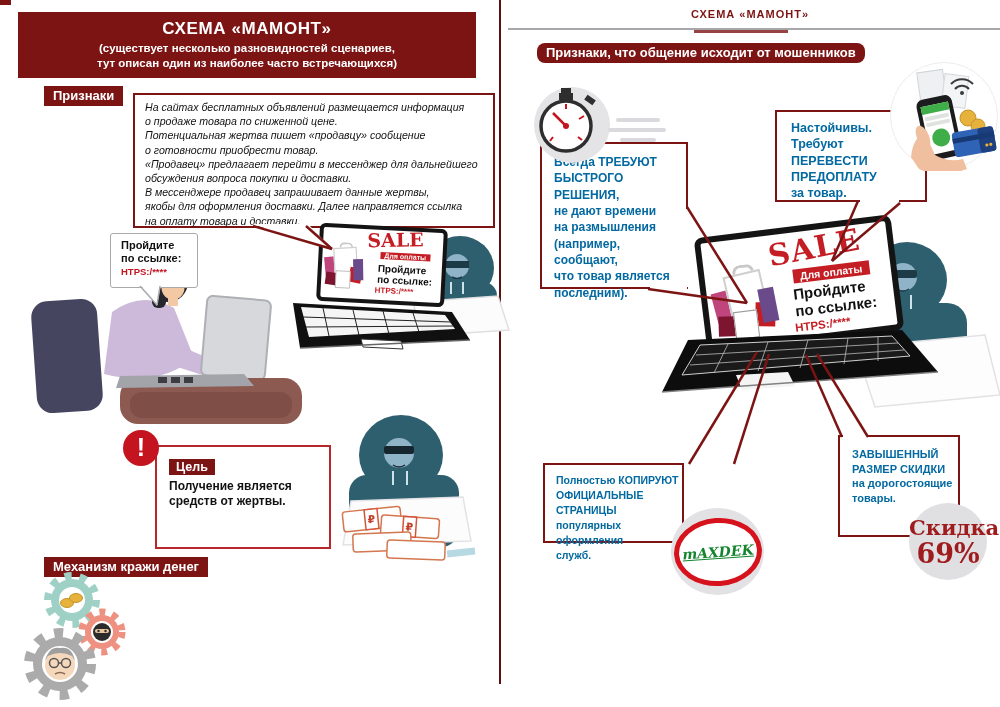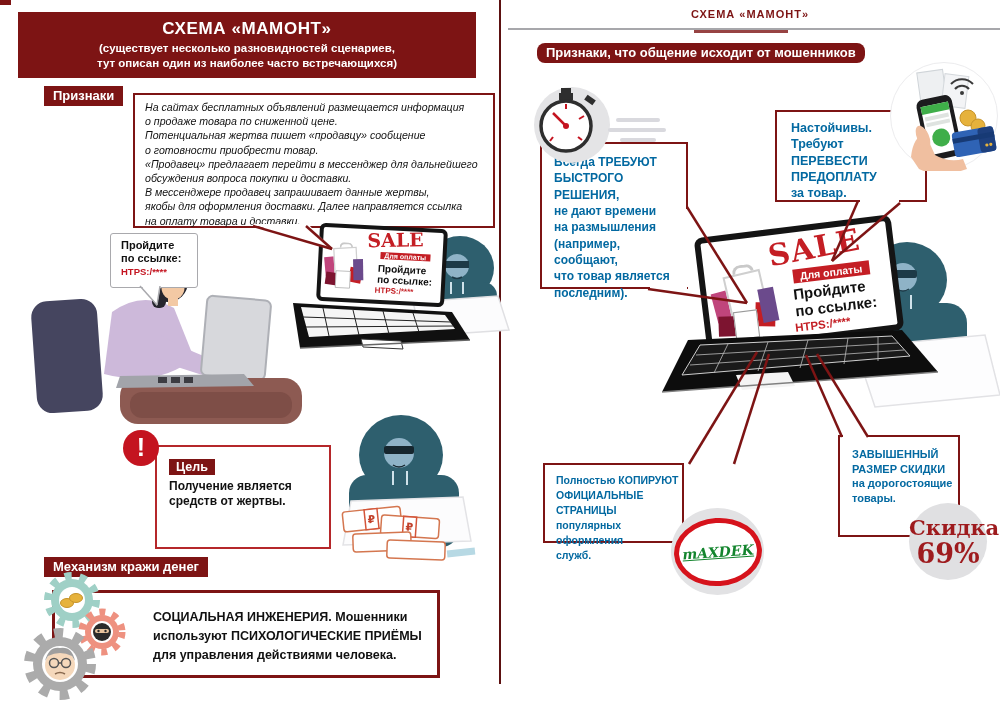--- a/index.html
+++ b/index.html
@@ -196,25 +196,20 @@
         <rect x="80" y="104" width="13" height="20" fill="#fff" stroke="#d4553a" stroke-width="1.5"></rect>
         <text x="82.5" y="118" font-size="11" font-weight="bold" fill="#c2402a" font-family="DejaVu Sans">₽</text>
       </g>
       <rect x="30" y="120" width="58" height="18" rx="3" fill="#fff" stroke="#d4764f" stroke-width="1.5" transform="rotate(-2 59 129)"></rect>
       <rect x="64" y="128" width="58" height="18" rx="3" fill="#fff" stroke="#d4764f" stroke-width="1.5" transform="rotate(2 93 137)"></rect>
     </g>
     <rect x="124" y="136" width="28" height="7" fill="#b7d9e4" transform="rotate(-6 138 139)"></rect>
   </svg>
 
   <div class="abs lbl" style="left:44px;top:529px;z-index:1;margin-top:28px;">Механизм кражи денег</div>
-  <div class="abs mech-box">
-    <div class="mech-tx pre">СОЦИАЛЬНАЯ ИНЖЕНЕРИЯ.  Мошенники
-используют ПСИХОЛОГИЧЕСКИЕ ПРИЁМЫ
-для управления действиями человека.</div>
-  </div>
   <svg class="abs" style="left:14px;top:568px;z-index:2;" width="125" height="138" viewBox="0 0 125 138">
     <g>
       <circle cx="58" cy="32" r="24" fill="none" stroke="#9fd0c6" stroke-width="8" stroke-dasharray="7 8"></circle>
       <circle cx="58" cy="32" r="21" fill="#9fd0c6"></circle>
         <circle cx="58" cy="32" r="13" fill="#fff"></circle>
       <ellipse cx="53" cy="35" rx="6.5" ry="4.5" fill="#e6b23c" stroke="#c6932a"></ellipse>
       <ellipse cx="62" cy="30" rx="6.5" ry="4.5" fill="#e6b23c" stroke="#c6932a"></ellipse>
     </g>
     <g>
       <circle cx="88" cy="64" r="20" fill="none" stroke="#ee9180" stroke-width="7" stroke-dasharray="6 7"></circle>

